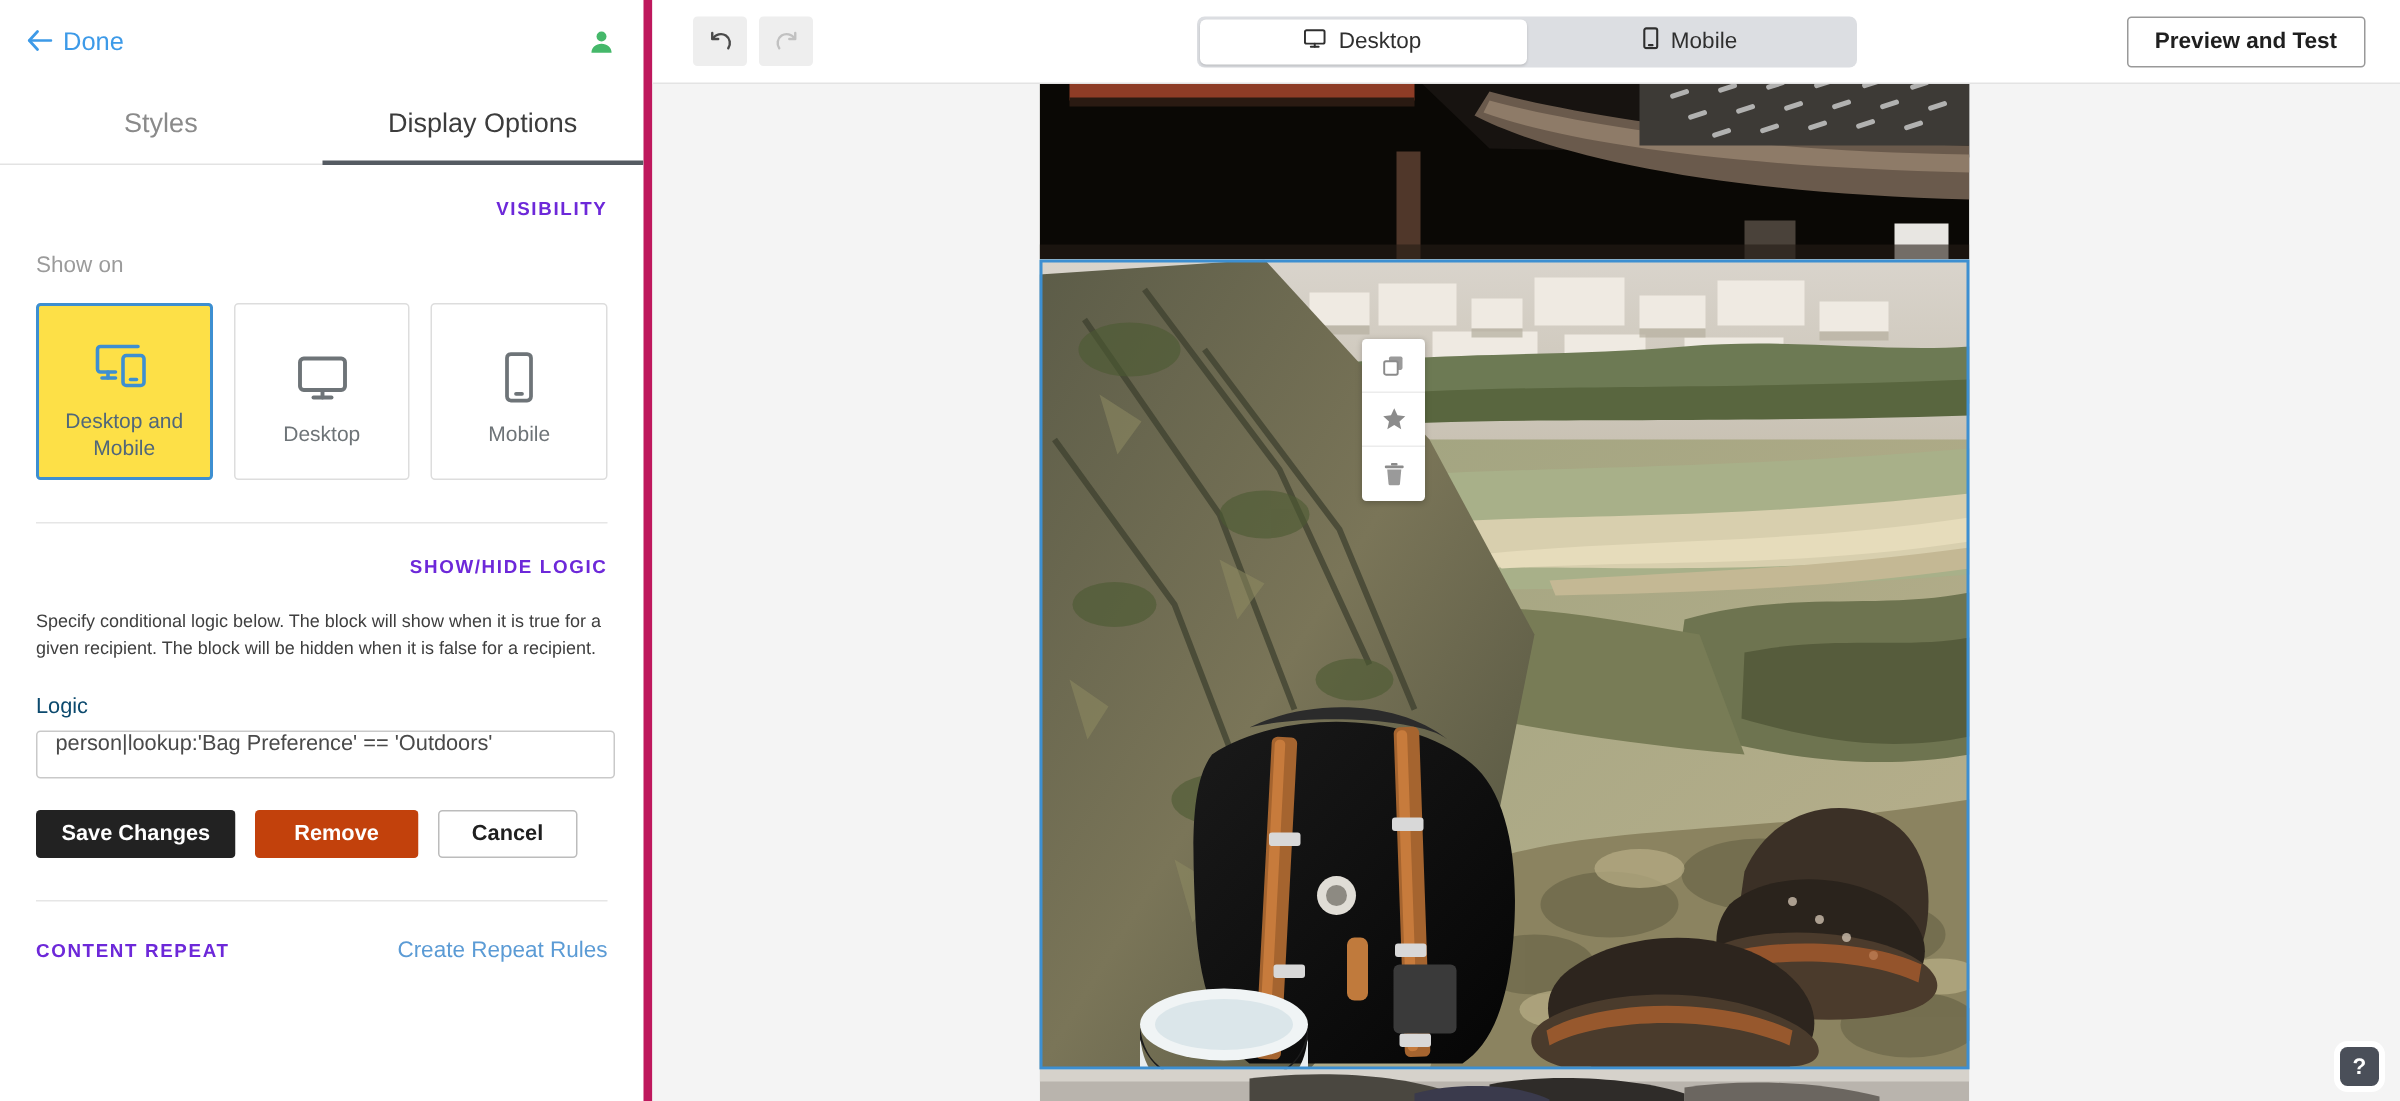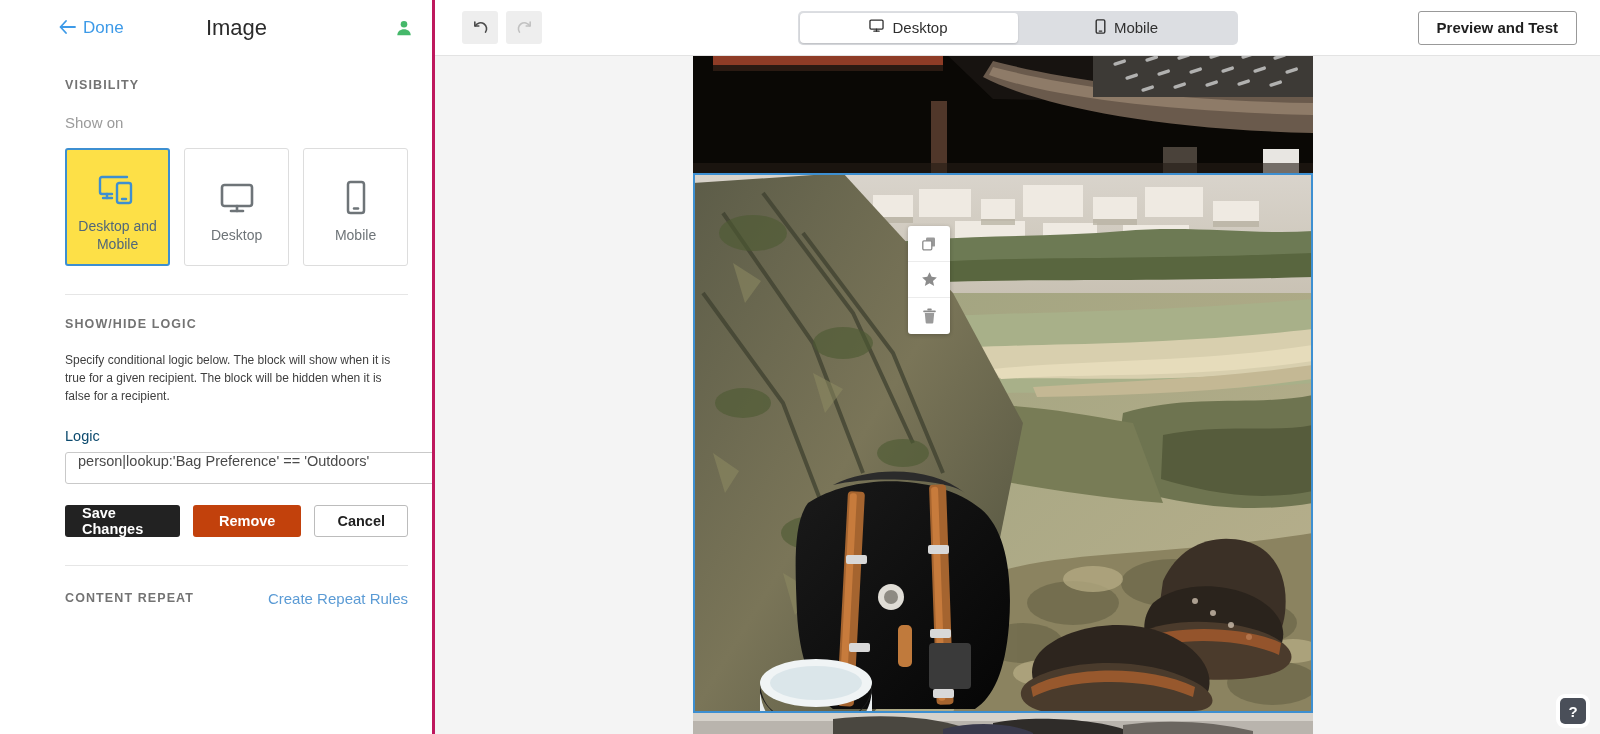--- a/index.html
+++ b/index.html
@@ -8,25 +8,24 @@
     font-family: "Liberation Sans", sans-serif;
     background: #ffffff;
     overflow: hidden;
   }
   .app { position: relative; width: 1600px; height: 734px; display: flex; }
 
   
   .sidebar {
     width: 435px; height: 734px;
     background: #ffffff;
-    border-right: 3px solid #be185d;
+    border-right: 6px solid #be185d;
     position: relative;
     flex: 0 0 435px;
     overflow: hidden;
-    padding-left: 41px;
   }
   .sb-header {
     height: 56px; position: relative;
     display: flex; align-items: center;
   }
   .sb-done {
     position: absolute; left: 18px; top: 50%; transform: translateY(-50%);
     display: flex; align-items: center; gap: 7px;
     color: #3d9ae8; font-size: 17px; cursor: pointer;
   }
@@ -46,22 +45,22 @@
     font-size: 18px; color: #8a8a8a; cursor: pointer; position: relative;
   }
   .sb-tab.active { color: #3c3c3c; }
   .sb-tab.active::after {
     content: ""; position: absolute; bottom: -1px; left: 0; right: 0;
     height: 3px; background: #555b62;
   }
 
   .section { padding: 22px 24px 0 24px; }
   .section-title {
-    font-size: 12.5px; letter-spacing: 1.1px; color: #737373;
-    font-weight: 700; text-transform: uppercase;
+    font-size: 12.5px; letter-spacing: 1.1px; color: #6d28d9;
+    font-weight: 700; text-transform: uppercase; text-align: right;
   }
   .sub-label { font-size: 15px; color: #9b9b9b; margin-top: 22px; }
 
   .device-row { display: flex; gap: 14px; margin-top: 17px; }
   .device-card {
     width: 120px; height: 118px; border: 1px solid #dddddd; border-radius: 3px;
     background: #fff; display: flex; flex-direction: column;
     align-items: center; justify-content: center; cursor: pointer;
   }
   .device-card.selected { border: 2px solid #3d8fd1; background: #fde047; }
@@ -173,29 +172,36 @@
     <div class="sb-header">
       <div class="sb-done">
         <span class="arrow">
           <svg width="17" height="14" viewBox="0 0 17 14" fill="none">
             <path d="M7 1 L1.5 7 L7 13" stroke="#3d9ae8" stroke-width="1.8" stroke-linecap="round" stroke-linejoin="round"></path>
             <path d="M1.8 7 H16" stroke="#3d9ae8" stroke-width="1.8" stroke-linecap="round"></path>
           </svg>
         </span>
         <span>Done</span>
       </div>
-      <div class="sb-title">Image</div>
       <div class="sb-avatar">
         <svg width="18" height="18" viewBox="0 0 18 18">
           <circle cx="9" cy="5.3" r="3.3" fill="#45b86a"></circle>
           <path d="M2.3 16.2c0-3.7 3-6 6.7-6s6.7 2.3 6.7 6z" fill="#45b86a"></path>
         </svg>
       </div>
     </div>
 
+    <div class="sb-tabs">
+      <div class="sb-tab">
+        <span>Styles</span>
+      </div>
+      <div class="sb-tab active">
+        <span>Display Options</span>
+      </div>
+    </div>
 
     <div class="section">
       <div class="section-title">VISIBILITY</div>
       <div class="sub-label">Show on</div>
 
       <div class="device-row">
 
         <div class="device-card selected">
           <div class="device-icon">
             <svg width="42" height="34" viewBox="0 0 42 34" fill="none" stroke="#3d8fd1" stroke-width="2.4" stroke-linecap="round" stroke-linejoin="round">

